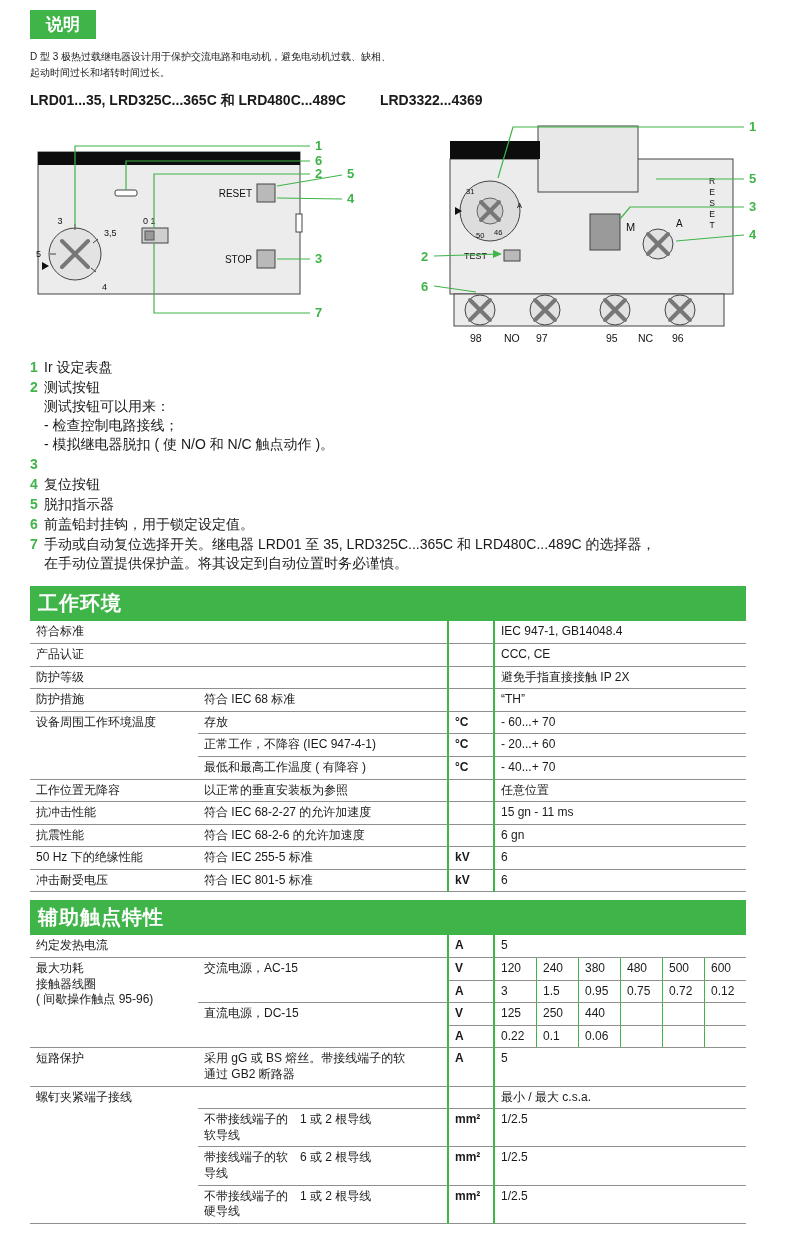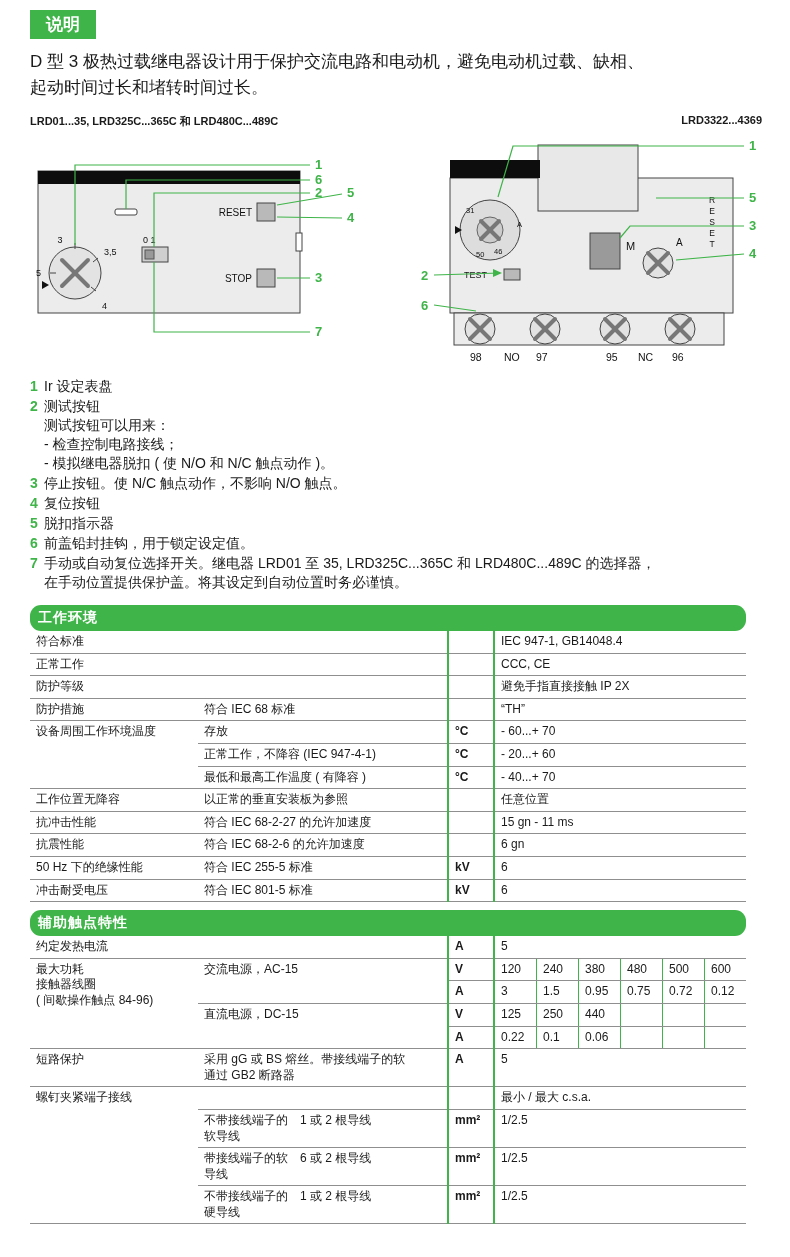--- a/index.html
+++ b/index.html
@@ -1,24 +1,24 @@
 <!DOCTYPE html>
 <html><head>
 <meta charset="utf-8">
 <style>
   :root{ --green:#3FB449; --ink:#1a1a1a; --line:#8f8f8f; }
   html,body{margin:0;padding:0;background:#fff;}
   body{width:790px;font-family:"Liberation Sans","DejaVu Sans",sans-serif;color:var(--ink);}
   .page{width:790px;height:1257px;overflow:hidden;box-sizing:border-box;padding:10px 28px 14px 30px;position:relative;}
 
   .bar-small{display:inline-block;background:var(--green);color:#fff;font-weight:bold;font-size:17px;padding:3px 16px;}
-  .bar{background:var(--green);color:#fff;font-weight:bold;font-size:14px;padding:4px 8px;width:716px;box-sizing:border-box;letter-spacing:1px;border-radius:11px;}
-
-  .desc-body{font-size:17px;line-height:1.55;margin:10px 0 12px 0;white-space:pre-line;}
-  .models{font-weight:bold;font-size:11px;margin:4px 0 4px 0;display:flex;justify-content:space-between;}
+  .bar{background:var(--green);color:#fff;font-weight:bold;font-size:20px;padding:4px 8px;width:716px;box-sizing:border-box;letter-spacing:1px;}
+
+  .desc-body{font-size:10px;line-height:1.55;margin:10px 0 12px 0;white-space:pre-line;}
+  .models{font-weight:bold;font-size:14px;margin:4px 0 4px 0;display:flex;}
   .models .m2{margin-left:34px;}
 
   .diagrams{position:relative;height:238px;margin:2px 0 4px 0;}
   .diagrams svg{position:absolute;top:0;}
   svg text{font-family:"Liberation Sans","DejaVu Sans",sans-serif;fill:#111;}
   .cl{stroke:var(--green);fill:none;stroke-width:1.2;}
   .cnum{fill:var(--green);font-weight:bold;font-size:13px;}
   .devfill{fill:#ececec;stroke:#444;stroke-width:1;}
   .btn{fill:#b9b9b9;stroke:#444;stroke-width:1;}
   .screw{fill:#e2e2e2;stroke:#444;stroke-width:1;}
@@ -182,21 +182,20 @@
       </div>
     <div class="legend-item">
         <span class="lnum">2</span>
         <div class="ltext">测试按钮
 测试按钮可以用来：
 - 检查控制电路接线；
 - 模拟继电器脱扣 ( 使 N/O 和 N/C 触点动作 )。</div>
       </div>
     <div class="legend-item">
         <span class="lnum">3</span>
-        <div class="ltext">停止按钮。使 N/C 触点动作，不影响 N/O 触点。</div>
       </div>
     <div class="legend-item">
         <span class="lnum">4</span>
         <div class="ltext">复位按钮</div>
       </div>
     <div class="legend-item">
         <span class="lnum">5</span>
         <div class="ltext">脱扣指示器</div>
       </div>
     <div class="legend-item">
@@ -220,21 +219,21 @@
         <col style="width:252px">
       </colgroup>
     <tbody id="working-table">
         <tr>
           <td class="c-label">符合标准</td>
           <td class="c-cond"></td>
           <td class="c-unit"></td>
           <td class="c-value">IEC 947-1, GB14048.4</td>
         </tr>
         <tr>
-          <td class="c-label">正常工作</td>
+          <td class="c-label">产品认证</td>
           <td class="c-cond"></td>
           <td class="c-unit"></td>
           <td class="c-value">CCC, CE</td>
         </tr>
         <tr>
           <td class="c-label">防护等级</td>
           <td class="c-cond"></td>
           <td class="c-unit"></td>
           <td class="c-value">避免手指直接接触 IP 2X</td>
         </tr>
@@ -305,21 +304,21 @@
     <tbody id="aux-table">
         <tr>
           <td class="c-label">约定发热电流</td>
           <td class="c-cond"></td>
           <td class="c-unit">A</td>
           <td class="c-value">5</td>
         </tr>
         <tr>
           <td class="c-label" rowspan="4">最大功耗
 接触器线圈
-( 间歇操作触点 84-96)</td>
+( 间歇操作触点 95-96)</td>
           <td class="c-cond" rowspan="2">交流电源，AC-15</td>
           <td class="c-unit">V</td>
           <td class="c-vals"><div class="vals"><span class="vcell">120</span><span class="vcell">240</span><span class="vcell">380</span><span class="vcell">480</span><span class="vcell">500</span><span class="vcell">600</span></div></td>
         </tr>
         <tr>
           <td class="c-unit">A</td>
           <td class="c-vals"><div class="vals"><span class="vcell">3</span><span class="vcell">1.5</span><span class="vcell">0.95</span><span class="vcell">0.75</span><span class="vcell">0.72</span><span class="vcell">0.12</span></div></td>
         </tr>
         <tr>
           <td class="c-cond" rowspan="2">直流电源，DC-15</td>

